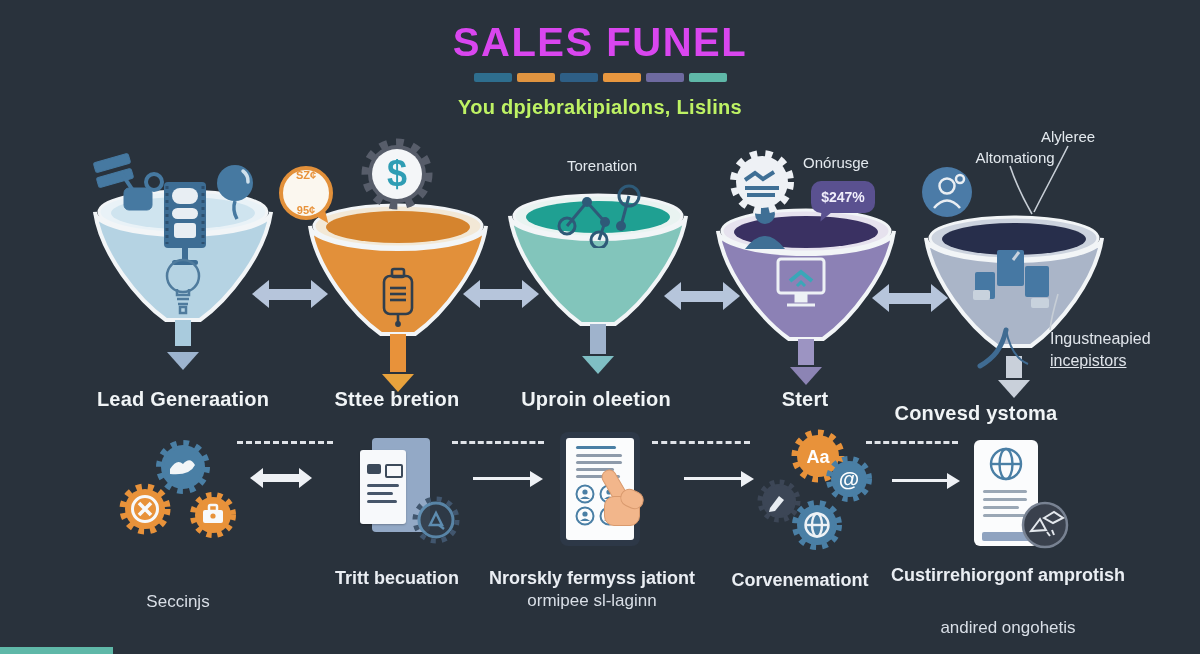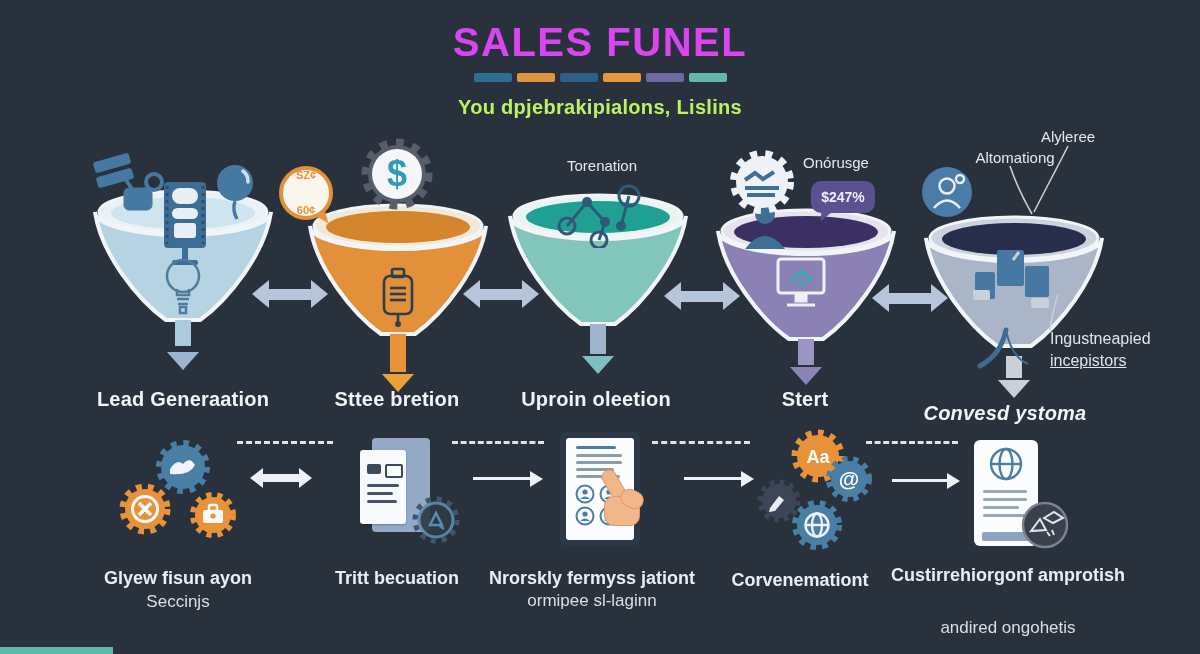--- a/index.html
+++ b/index.html
@@ -107,21 +107,21 @@
       <ellipse cx="93" cy="27" rx="72" ry="16" fill="#d5842e"></ellipse>
     </svg>
     <svg class="abs" style="left:54px;top:-4px;z-index:4;" width="76" height="76" viewBox="0 0 76 76">
       <circle cx="38" cy="38" r="29" fill="#575d6a"></circle>
       <circle cx="38" cy="38" r="31" fill="none" stroke="#575d6a" stroke-width="9" stroke-dasharray="7.5 8.6"></circle>
       <circle cx="38" cy="38" r="25" fill="#f4f6f8"></circle>
       <text x="38" y="50" text-anchor="middle" font-size="36" font-weight="bold" fill="#2f9db4">$</text>
     </svg>
     <div class="bubble-circle" style="left: -26px; top: 26px; border-color: rgb(226, 144, 58);">
       <span class="bt">SZ¢</span>
-      <span class="bt">60¢</span>
+      <span class="bt">95¢</span>
     </div>
     <svg class="abs" style="left:73px;top:126px;" width="40" height="62" viewBox="0 0 40 62">
       <g stroke="#2f3e4d" stroke-width="2.6" fill="none">
         <rect x="6" y="10" width="28" height="38" rx="6"></rect>
         <rect x="14" y="3" width="12" height="8" rx="2"></rect>
         <line x1="12" y1="22" x2="28" y2="22"></line>
         <line x1="12" y1="28" x2="28" y2="28"></line>
         <line x1="12" y1="34" x2="28" y2="34"></line>
         <line x1="20" y1="48" x2="20" y2="56"></line>
         <circle cx="20" cy="58" r="1.6" fill="#2f3e4d"></circle>
@@ -251,21 +251,21 @@
   <div class="harrow" style="left: 872px; top: 284px; --ac: #b6c5db;">
       <span class="tl"></span>
       <span class="bar"></span>
       <span class="tr"></span>
     </div>
 
   <div class="stage-label" style="left:63px;top:388px;">Lead Generaation</div>
   <div class="stage-label" style="left:277px;top:388px;">Sttee bretion</div>
   <div class="stage-label" style="left:476px;top:388px;">Uproin oleetion</div>
   <div class="stage-label" style="left:685px;top:388px;">Stert</div>
-  <div class="stage-label" style="left:885px;top:402px;font-style:italic;">Convesd ystoma</div>
+  <div class="stage-label" style="left:856px;top:402px;">Convesd ystoma</div>
 
   <div class="dashline" style="left:237px;top:441px;width:96px;"></div>
   <div class="dashline" style="left:452px;top:441px;width:92px;"></div>
   <div class="dashline" style="left:652px;top:441px;width:98px;"></div>
   <div class="dashline" style="left:866px;top:441px;width:92px;"></div>
   <div class="harrow small" style="left: 250px; top: 468px; --ac: #eef1f5;">
       <span class="tl"></span>
       <span class="bar"></span>
       <span class="tr"></span>
     </div>
@@ -391,21 +391,20 @@
     <svg class="abs" style="left:58px;top:60px;" width="50" height="50" viewBox="0 0 50 50">
       <circle cx="25" cy="25" r="22" fill="#3a414d" stroke="#788292" stroke-width="2.5"></circle>
       <g stroke="#e3e7ec" stroke-width="2" fill="none">
         <path d="M11,31 l9,-12 6,11 z"></path>
         <path d="M24,18 l10,-6 9,6 -10,5 z"></path>
         <path d="M27,32 l3,4 M32,30 l2,5"></path>
       </g>
     </svg>
   </div>
 
-  <div class="b-label" style="left:43px;top:568px;">Glyew fisun ayon</div>
   <div class="b-label2" style="left:43px;top:592px;">Seccinjs</div>
   <div class="b-label" style="left:262px;top:568px;font-weight:700;">Tritt becuation</div>
   <div class="b-label" style="left:457px;top:568px;">Nrorskly fermyss jationt</div>
   <div class="b-label2" style="left:457px;top:591px;">ormipee sl-laginn</div>
   <div class="b-label" style="left:665px;top:570px;">Corvenemationt</div>
   <div class="b-label" style="left:873px;top:565px;">Custirrehiorgonf amprotish</div>
   <div class="b-label2" style="left:873px;top:618px;">andired ongohetis</div>
 
   <div class="abs" style="left: 0px; top: 647px; width: 113px; height: 7px; background: rgb(95, 184, 168);"></div>
 

